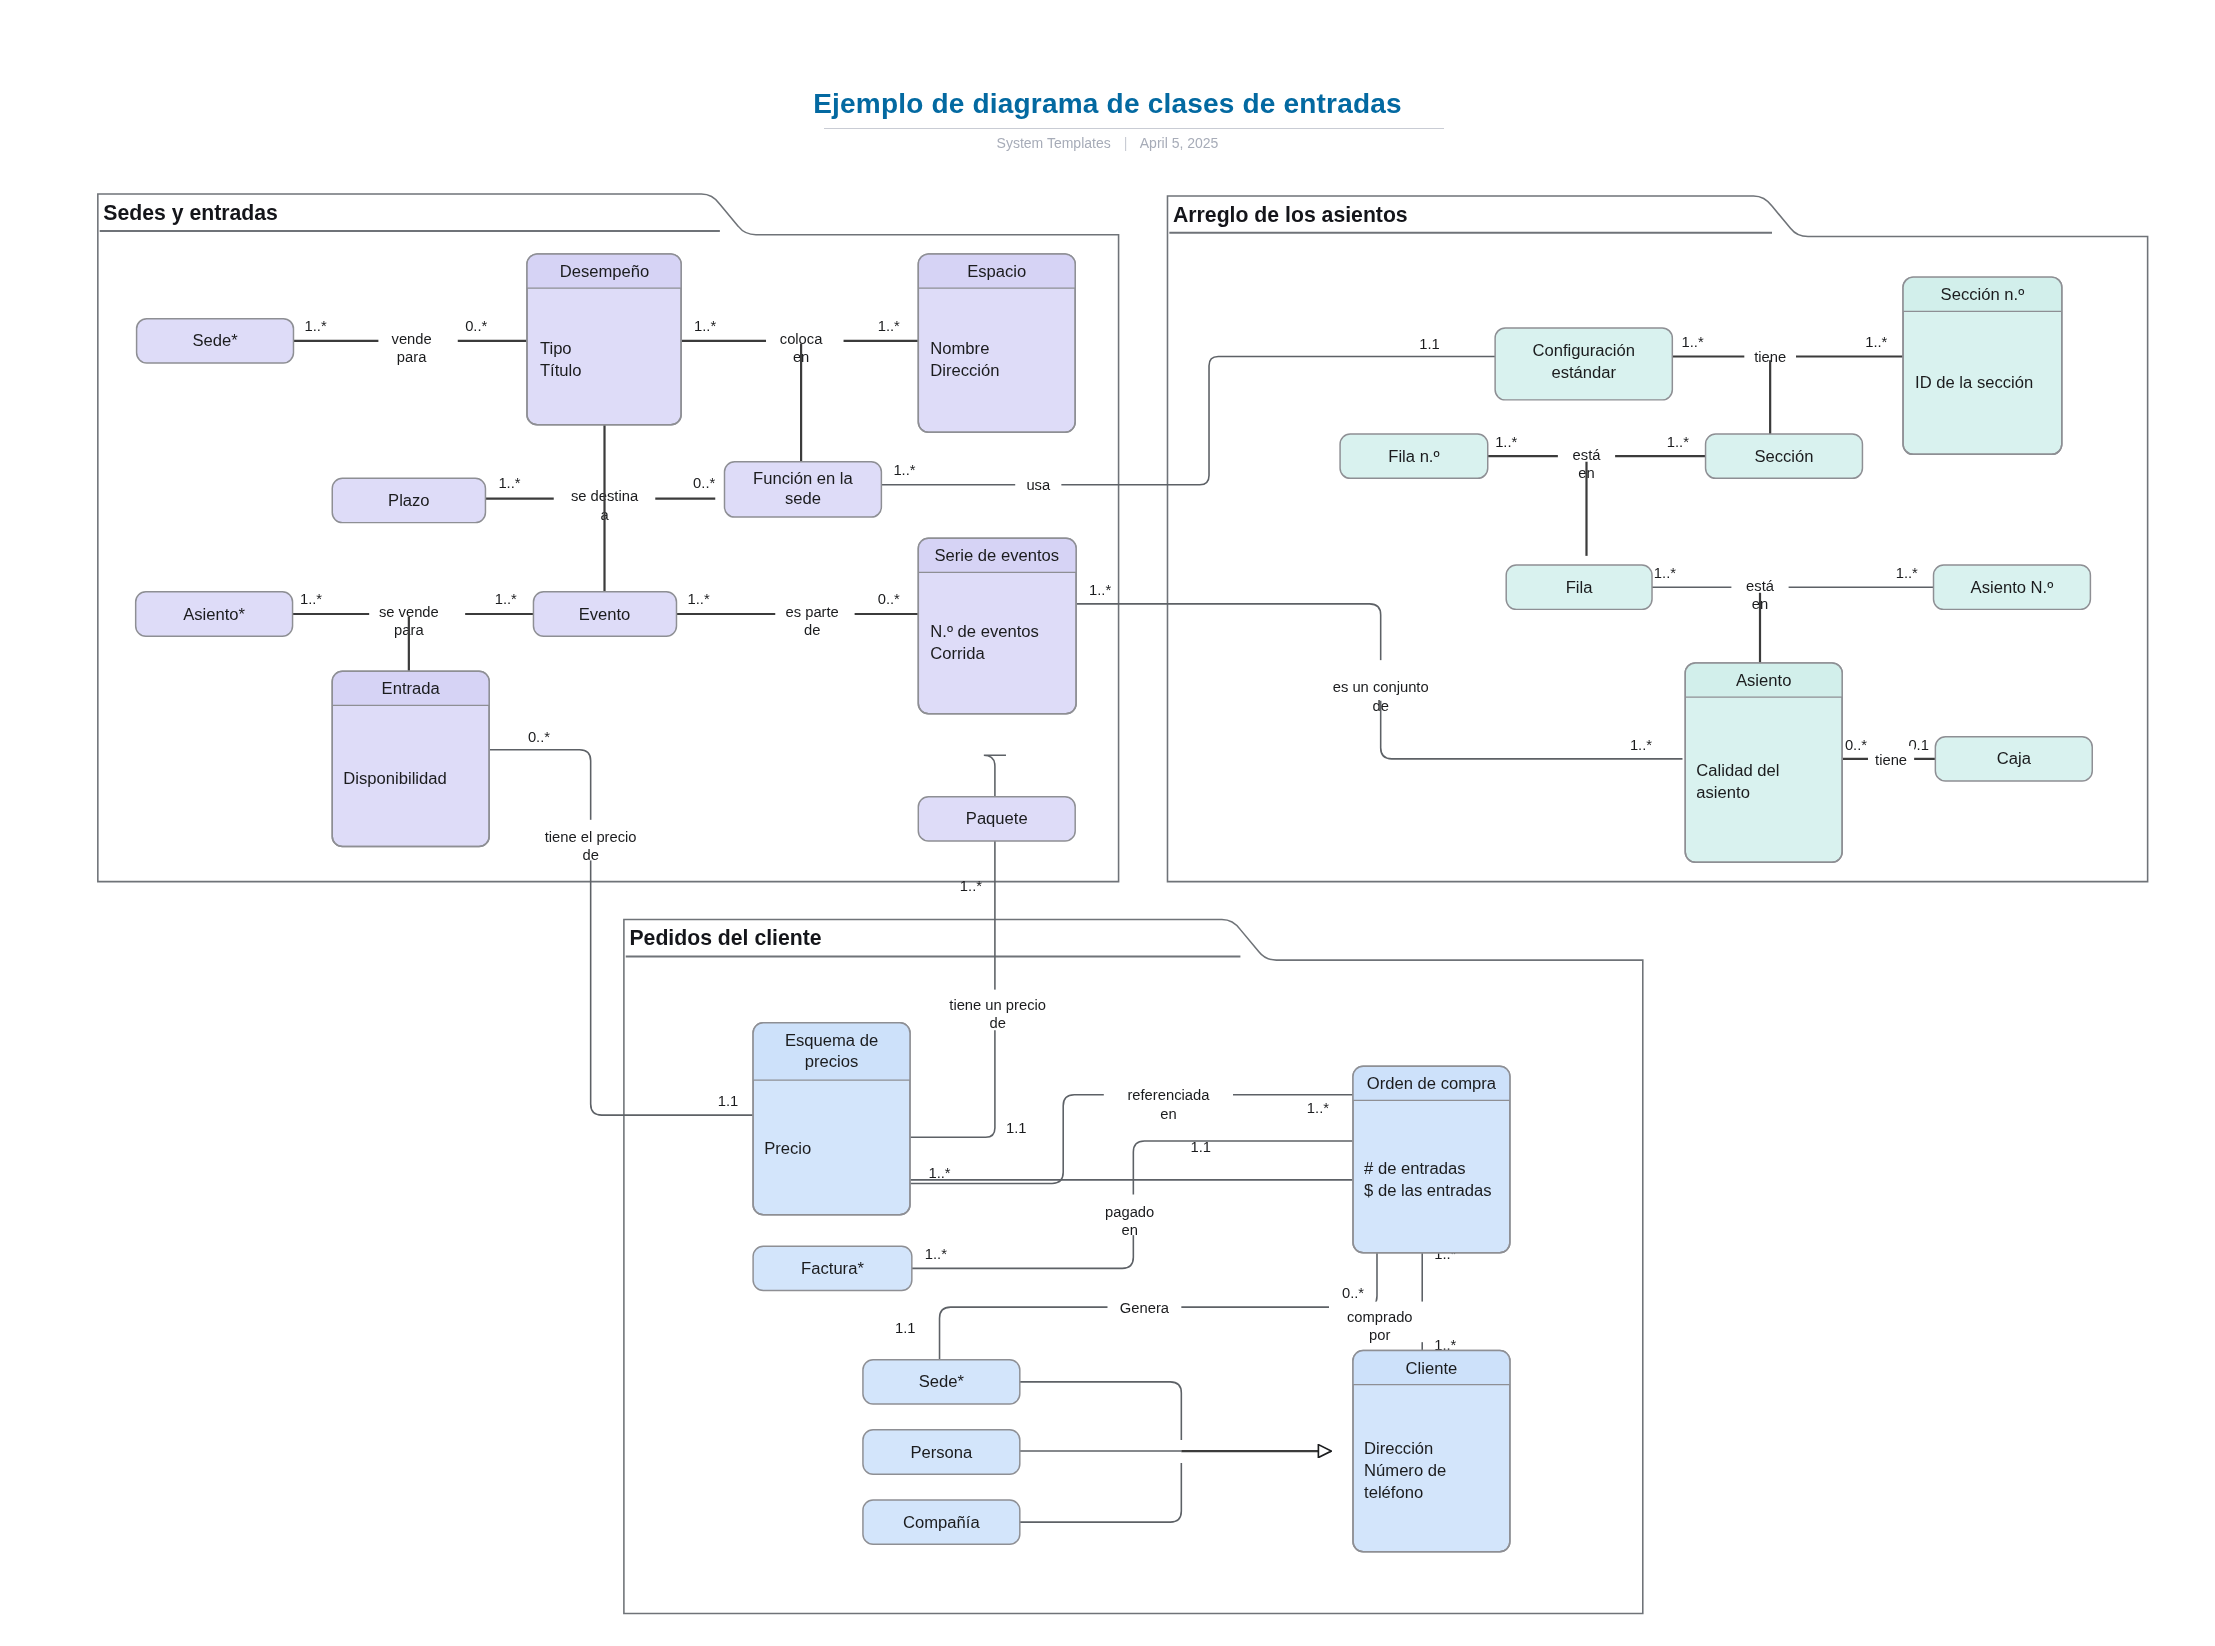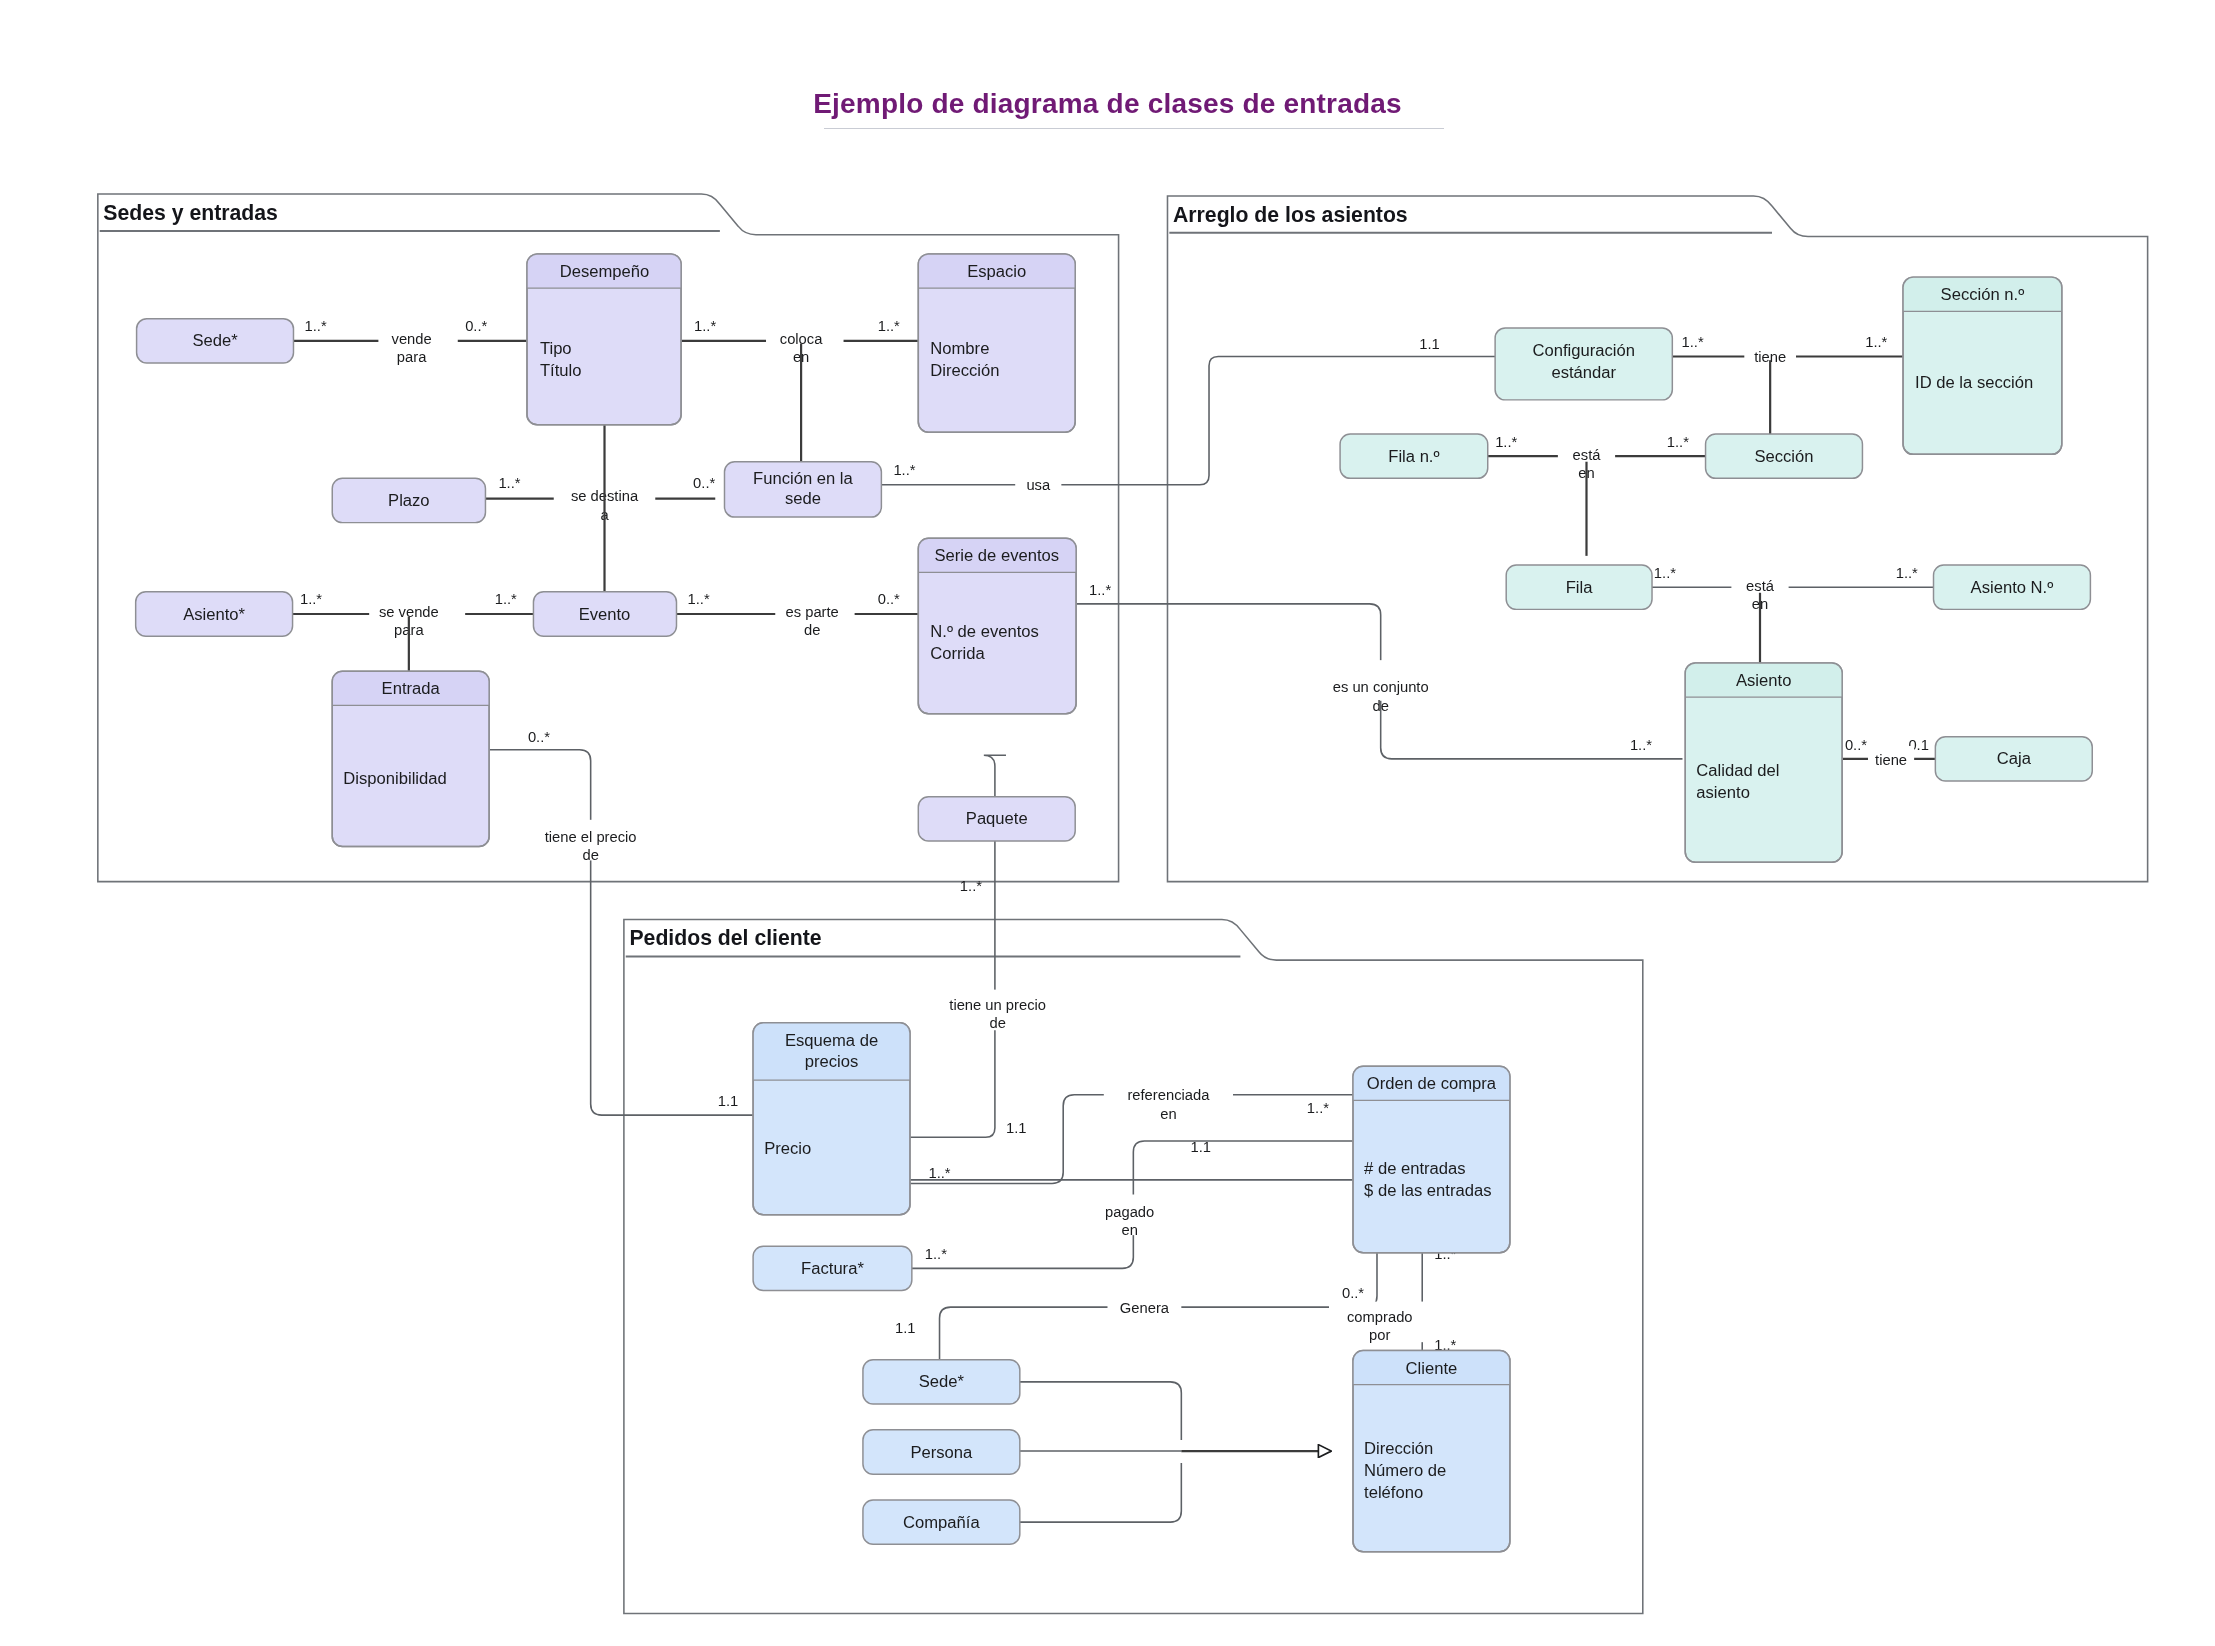--- a/index.html
+++ b/index.html
@@ -2,21 +2,21 @@
 <html style="font-size:14.8px"><head>
 <meta charset="utf-8">
 <style>
   html,body{margin:0;padding:0;background:#ffffff;}
   body{width:2215px;height:1647px;font-family:"Liberation Sans",sans-serif;overflow:hidden;}
   #stage{position:relative;width:2215px;height:1647px;}
   svg#diagram{position:absolute;top:0;left:0;width:2215px;height:1647px;}
 
   .doc-title{
     position:absolute;left:0;top:88px;width:2215px;text-align:center;
-    font-size:28px;font-weight:bold;color:#701a75;letter-spacing:0.2px;
+    font-size:28px;font-weight:bold;color:#0369a1;letter-spacing:0.2px;
   }
   .doc-rule{
     position:absolute;left:824px;top:128px;width:620px;height:0.9px;background:#c9ccd4;
   }
   .doc-sub{
     position:absolute;left:0;top:135px;width:2215px;text-align:center;
     font-size:14px;color:#a7acb8;
   }
   .doc-sub .sep{color:#c9ccd4;margin:0 9.2px;}
 
@@ -35,20 +35,25 @@
   .node-rect{stroke:#8e8f94;stroke-width:1.6;}
   .node-div{stroke:#8e8f94;stroke-width:1.4;}
 </style>
 </head>
 <body>
 
 <div id="stage">
 
   <div class="doc-title">Ejemplo de diagrama de clases de entradas</div>
   <div class="doc-rule"></div>
+  <div class="doc-sub">
+    <span>System Templates</span>
+    <span class="sep">|</span>
+    <span>April 5, 2025</span>
+  </div>
 
   <svg id="diagram" viewBox="0 0 2400 1784">
     <defs>
       <marker id="inherit-arrow" markerWidth="16" markerHeight="16" refX="14.5" refY="8" orient="auto" markerUnits="userSpaceOnUse">
         <path d="M1,1 L15,8 L1,15 z" fill="#ffffff" stroke="#1b1c1e" stroke-width="1.8" stroke-linejoin="miter"></path>
       </marker>
     </defs>
 
     <g>
       <path class="grp-box" d="M106,210 L760,210 Q772,210 780,221 L800,245 Q807,254 819,254 L1212,254 L1212,955 L106,955 Z"></path>

